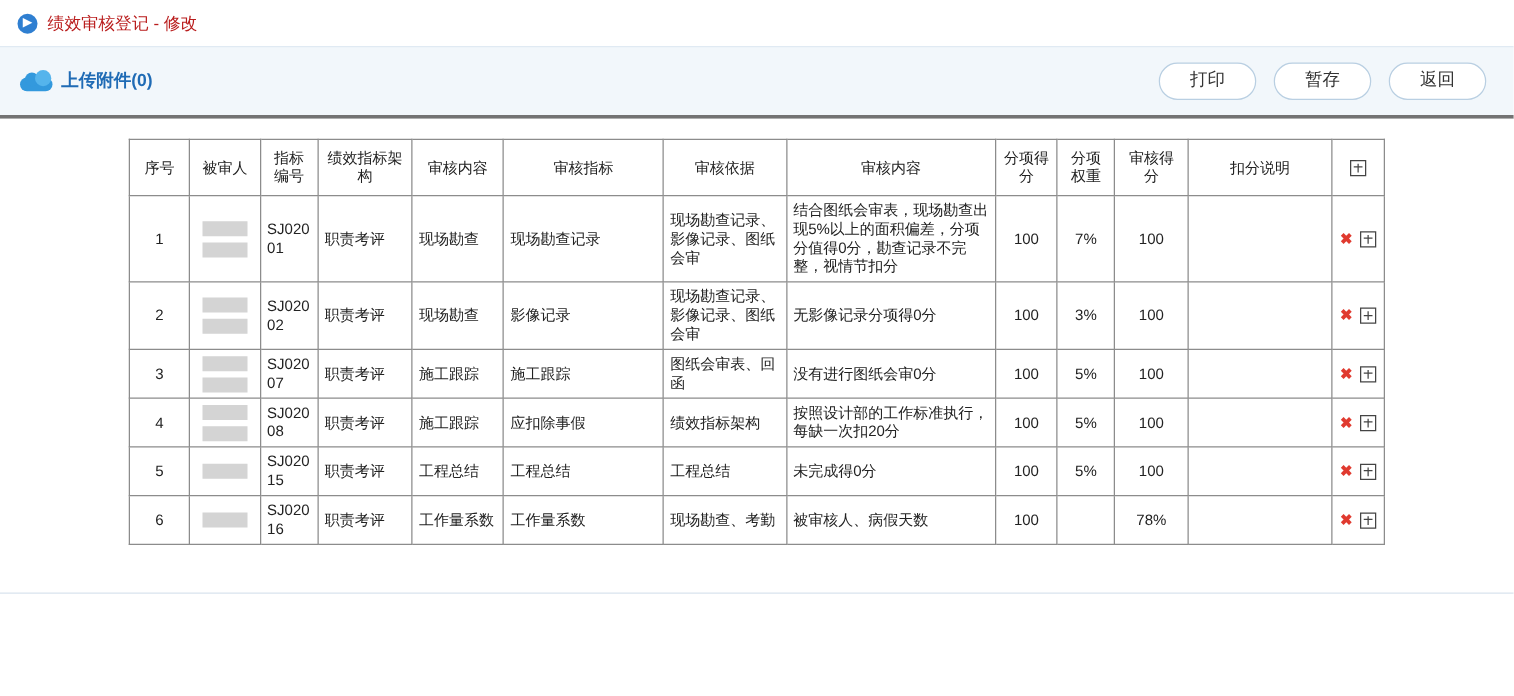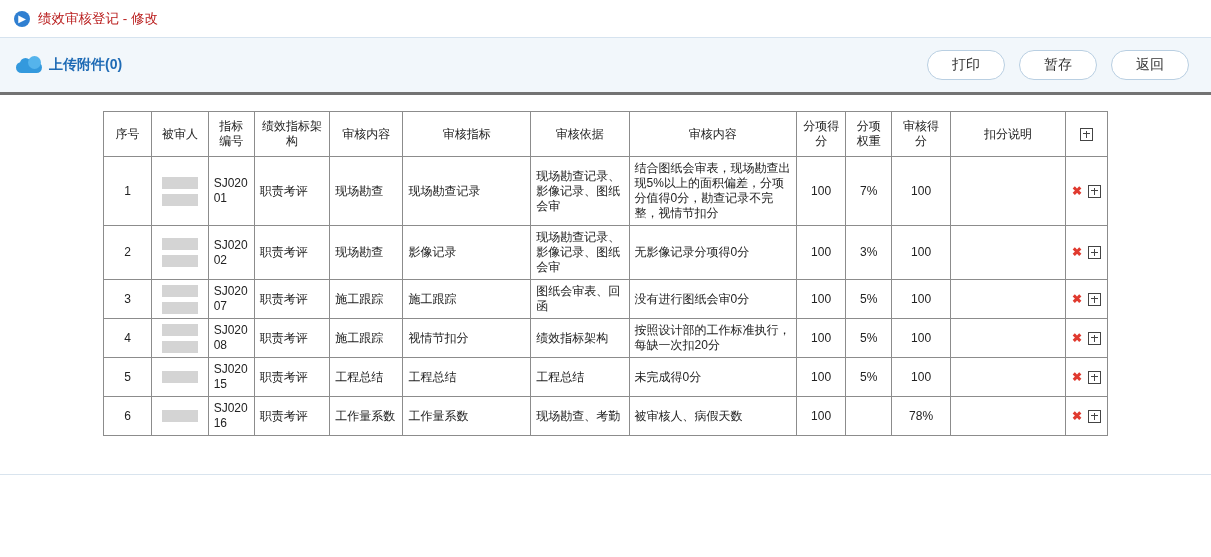--- a/index.html
+++ b/index.html
@@ -387,21 +387,21 @@
           <td class="c-center">4</td>
           <td class="c-center">
             <span class="stack-redact">
                 <span class="cell-redact"></span>
                 <span class="cell-redact"></span>
               </span>
           </td>
           <td class="c-left">SJ02008</td>
           <td class="c-left">职责考评</td>
           <td class="c-left">施工跟踪</td>
-          <td class="c-left">视情节扣分</td>
+          <td class="c-left">应扣除事假</td>
           <td class="c-left">绩效指标架构</td>
           <td class="c-left">按照设计部的工作标准执行，每缺一次扣20分</td>
           <td class="c-center">100</td>
           <td class="c-center">5%</td>
           <td class="c-center score-input">100</td>
           <td class="c-left"></td>
           <td class="op-cell">
             <span class="x-icon">✖</span><span class="box-icon"></span>
           </td>
         </tr>

